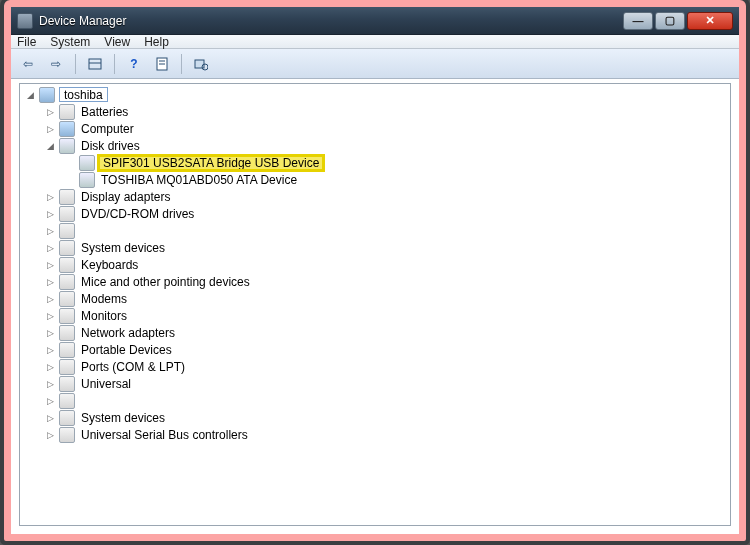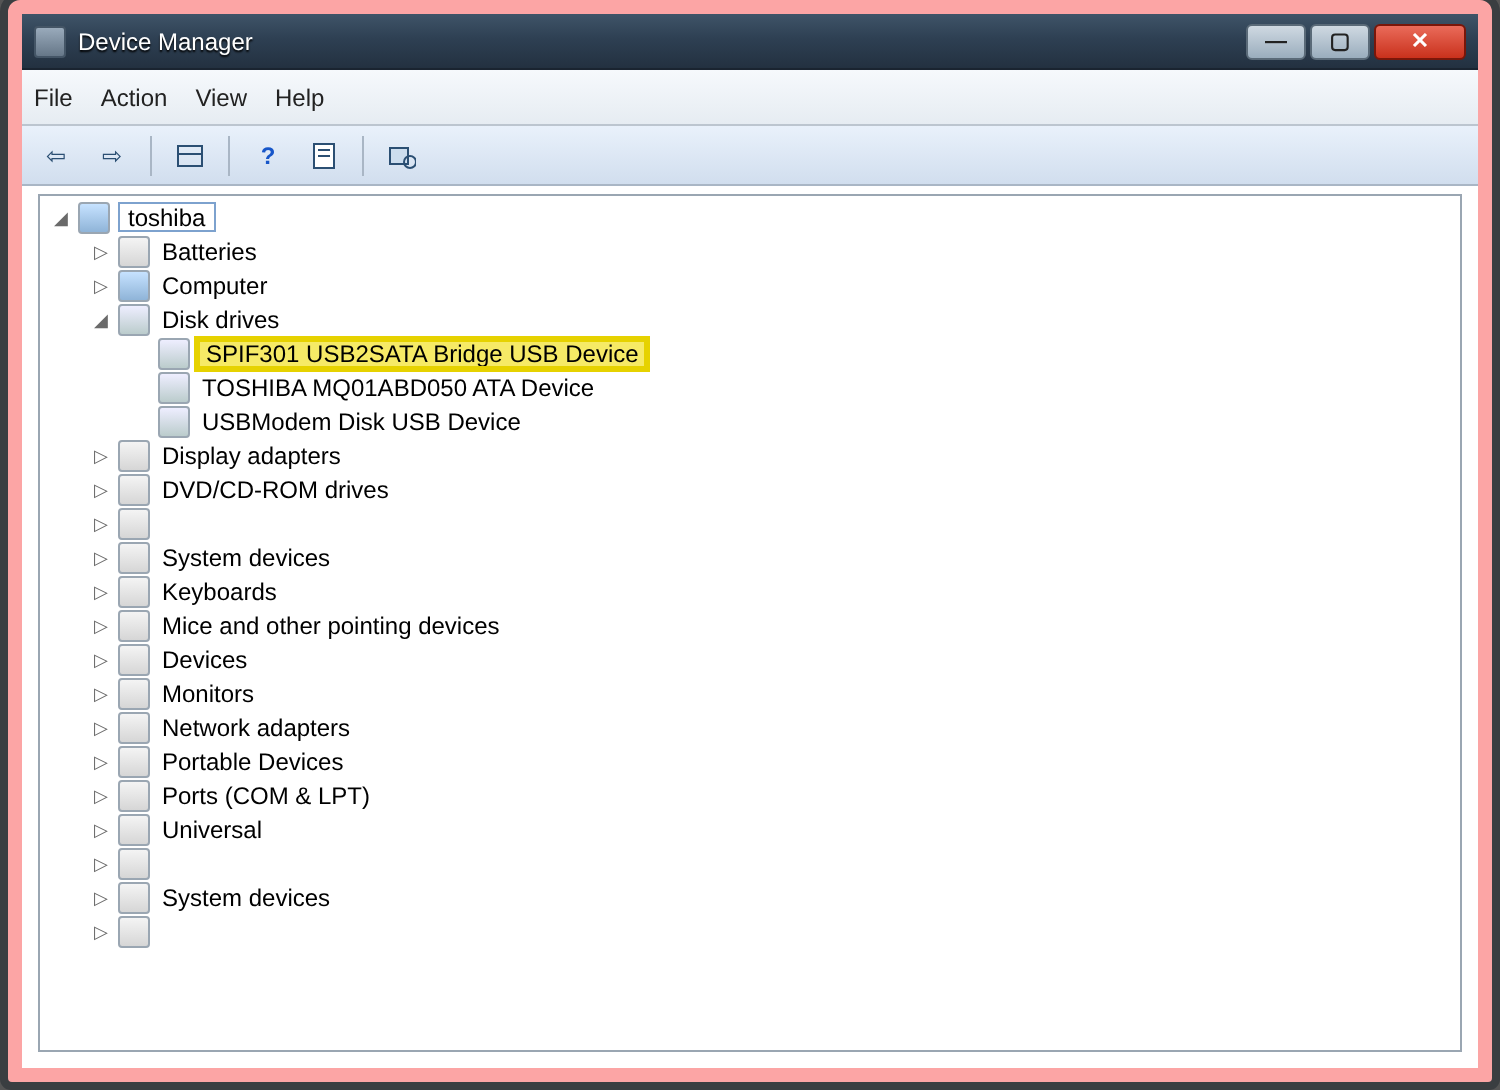--- a/index.html
+++ b/index.html
@@ -56,21 +56,21 @@
     font-size:11px;
     cursor:pointer;
   }
   .win-btn.close {
     width: 46px;
     background: linear-gradient(#ea6b5a,#c9311c);
     border-color:#7a1609;
     color:#fff;
   }
   .menubar {
-    height: 28px;
+    height: 14px;
     background: linear-gradient(#f6f9fc,#e6ecf2);
     border-bottom: 1px solid #bcc5cf;
     display:flex; align-items:center;
     padding: 0 6px;
     gap: 14px;
     font-size:12px;
     color:#222;
   }
   .menubar span { cursor:default; }
   .toolbar {
@@ -165,21 +165,21 @@
     <div class="win-btn">
         <span>▢</span>
       </div>
     <div class="win-btn close">
         <span>✕</span>
       </div>
   </div>
 
   <div class="menubar">
     <span>File</span>
-    <span>Action</span>
+    <span>System</span>
     <span>View</span>
     <span>Help</span>
   </div>
 
   <div class="toolbar">
     <div class="tb-btn">
         <span>⇦</span>
       </div>
     <div class="tb-btn">
         <span>⇨</span>
@@ -249,27 +249,20 @@
                   <span class="label highlight">SPIF301 USB2SATA Bridge USB Device</span>
                 </div>
                   </li>
                 <li>
                     <div class="row">
                   <span class="exp blank"></span>
                   <span class="node-icon drive"></span>
                   <span class="label">TOSHIBA MQ01ABD050 ATA Device</span>
                 </div>
                   </li>
-                <li>
-                    <div class="row">
-                  <span class="exp blank"></span>
-                  <span class="node-icon drive"></span>
-                  <span class="label">USBModem Disk USB Device</span>
-                </div>
-                  </li>
               </ul>
             </li>
             <li>
                 <div class="row">
               <span class="exp">▷</span>
               <span class="node-icon generic"></span>
               <span class="label">Display adapters</span>
             </div>
               </li>
             <li>
@@ -303,21 +296,21 @@
                 <div class="row">
               <span class="exp">▷</span>
               <span class="node-icon generic"></span>
               <span class="label">Mice and other pointing devices</span>
             </div>
               </li>
             <li>
                 <div class="row">
               <span class="exp">▷</span>
               <span class="node-icon generic"></span>
-              <span class="label">Devices</span>
+              <span class="label">Modems</span>
             </div>
               </li>
             <li>
                 <div class="row">
               <span class="exp">▷</span>
               <span class="node-icon generic"></span>
               <span class="label">Monitors</span>
             </div>
               </li>
             <li>
@@ -358,20 +351,21 @@
                 <div class="row">
               <span class="exp">▷</span>
               <span class="node-icon generic"></span>
               <span class="label">System devices</span>
             </div>
               </li>
             <li>
                 <div class="row">
               <span class="exp">▷</span>
               <span class="node-icon generic"></span>
+              <span class="label">Universal Serial Bus controllers</span>
             </div>
               </li>
           </ul>
         </li>
       </ul>
     </div>
   </div>
 
 </div>
 

